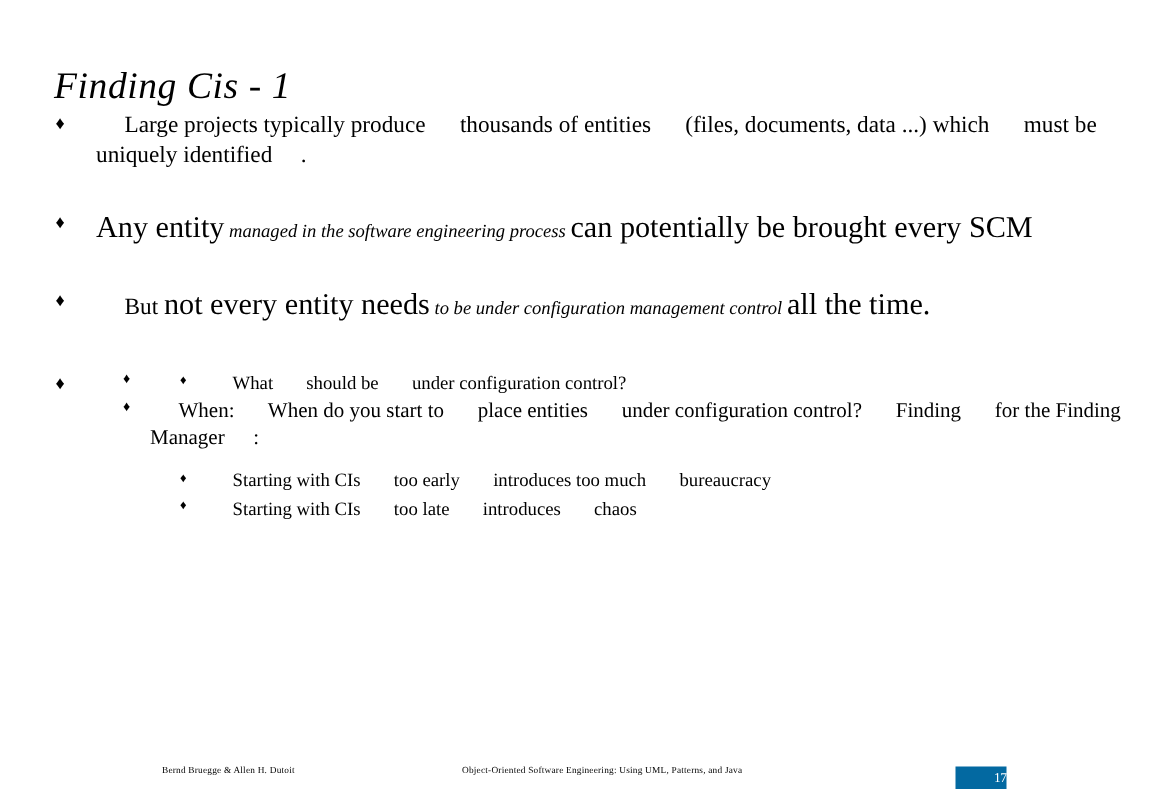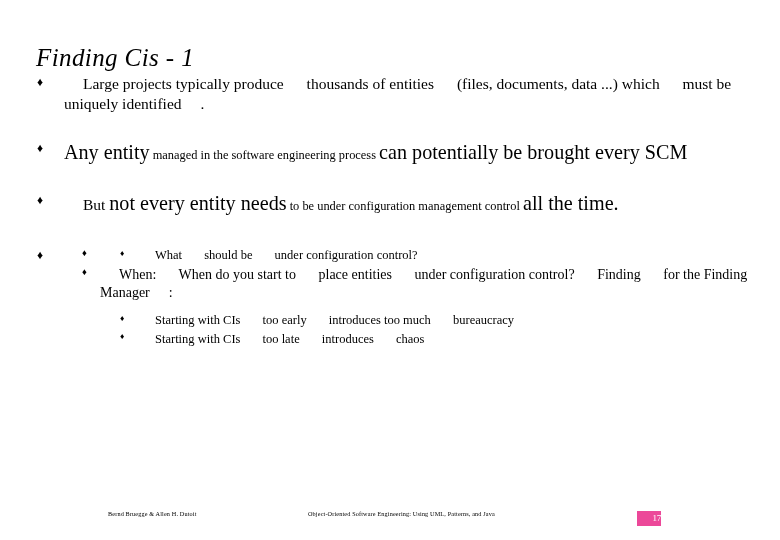--- a/index.html
+++ b/index.html
@@ -90,21 +90,21 @@
   }
   .lvl3 > .marker {
     position: absolute;
     left: 120px;
     top: 0.2em;
     font-size: 8.5px;
     line-height: 1;
   }
 
   
-  .r-sm   { font-size: 0.80em; }
+  .r-sm   { font-size: 0.80em; font-style: italic; }
   .r-md   { font-size: 1.0em; margin-left: 19px; }
   .r-lg   { font-size: 1.30em; }
   .b      { font-weight: normal; }
 
   .gap-big { margin-bottom: 26px; }
   .gap-xl  { margin-bottom: 30px; }
   .gap-sm  { margin-bottom: 9px; }
 
   
   .footer {
@@ -129,27 +129,28 @@
     font-size: 6.2px;
     letter-spacing: 0.15px;
     white-space: nowrap;
   }
   .page-box {
     position: absolute;
     left: 637px;
     top: 511px;
     width: 24px;
     height: 15px;
-    background: #ec4899;
+    background: #0369a1;
     color: #ffffff;
     font-size: 9px;
     line-height: 15px;
     text-align: right;
     font-family: "Liberation Serif", "DejaVu Serif", serif;
     letter-spacing: -0.3px;
+    padding-left: 10px;
   }
 </style>
 </head>
 <body>
 
 <div class="slide">
 
   <h1 class="slide-title">Finding Cis - 1</h1>
 
   <div class="body">

